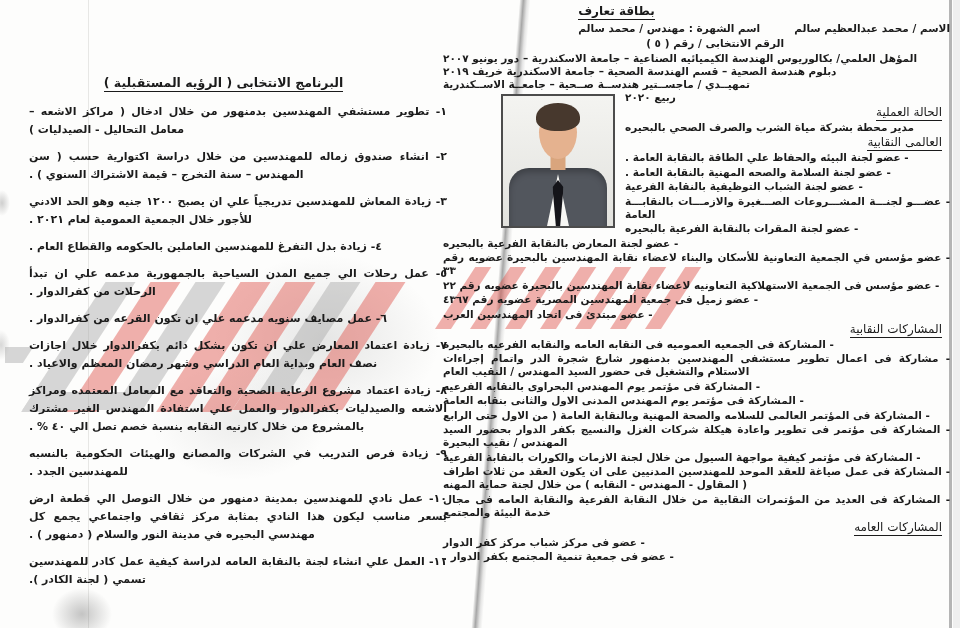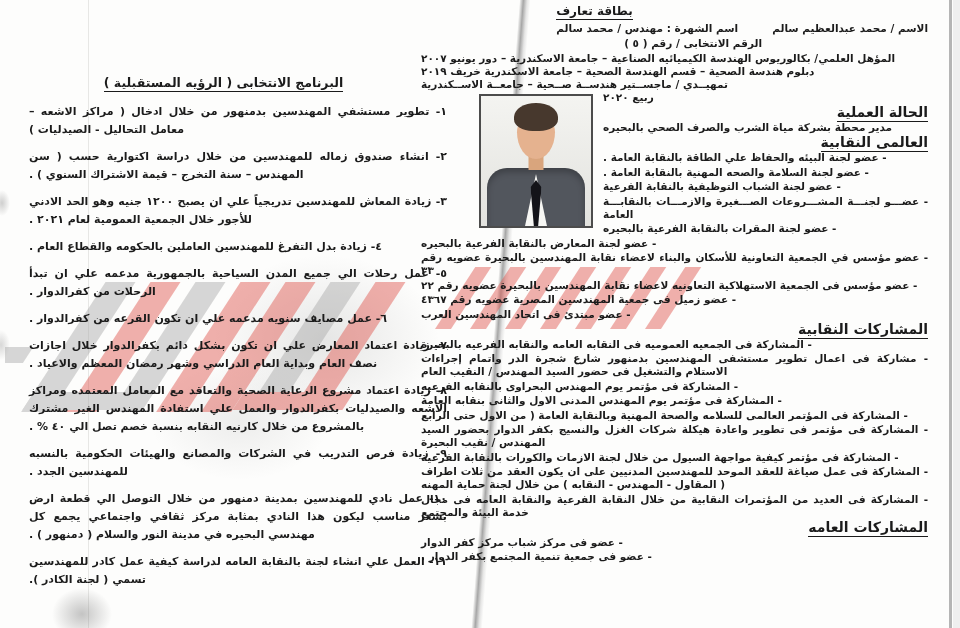--- a/index.html
+++ b/index.html
@@ -37,27 +37,27 @@
   .col p{margin:0;text-align:justify;text-align-last:left;}
   .u{border-bottom:1.6px solid #1b1b1b;padding-bottom:1px;}
 
   
   .lcol{left:0;top:74px;width:447px;font-size:11px;line-height:18px;}
   .lcol .ttl-wrap{text-align:center;margin-bottom:10px;}
   .lcol .ttl{font-size:12.5px;}
   .lcol p.item{margin-bottom:9px;padding-left:29px;}
 
   
-  .rcol{left:421px;top:5px;width:507px;font-size:10.5px;line-height:13px;}
+  .rcol{left:443px;top:5px;width:507px;font-size:10.5px;line-height:13px;}
   .rcol .ttl-wrap{text-align:center;margin-bottom:4px;}
   .rcol .ttl{position:relative;left:-80px;font-size:12px;}
   .name-row{display:flex;flex-direction:row;gap:34px;margin-bottom:2px;}
   .name-row .fld{white-space:nowrap;}
   .num-row{margin-right:166px;margin-bottom:2px;text-align:right;}
-  .rcol h3{font-size:14px;margin:2px 0 2px;font-weight:700;}
+  .rcol h3{font-size:12px;margin:2px 8px 2px;font-weight:400;}
   .rcol h3 span{border-bottom:1.6px solid #1b1b1b;padding-bottom:1px;}
   .rcol p.dash::before{content:"- ";}
   .rcol p.item{margin-bottom:1.5px;}
 
   
   .photo{
     float:left;width:110px;height:130px;margin:3px 10px 5px 58px;
     border:2px solid #4c4c4c;background:linear-gradient(180deg,#f4f4f1,#e2e2de);
     position:relative;overflow:hidden;
   }

